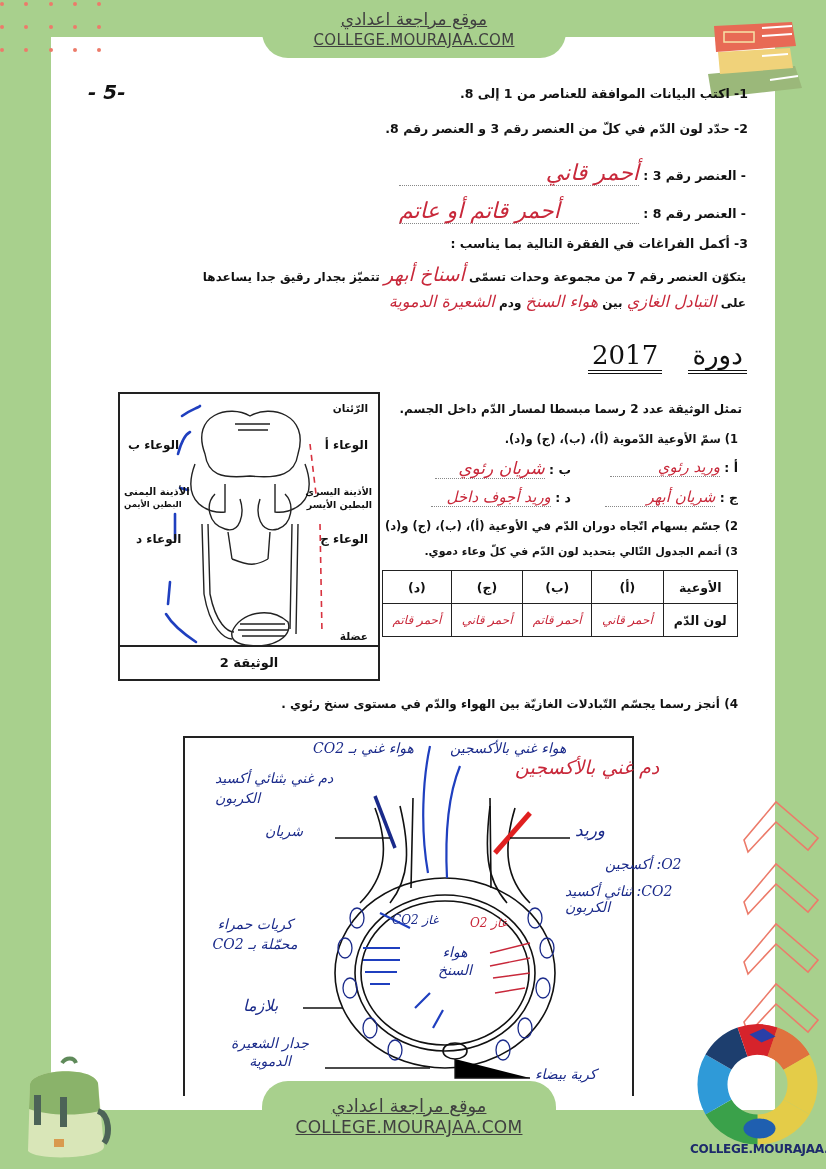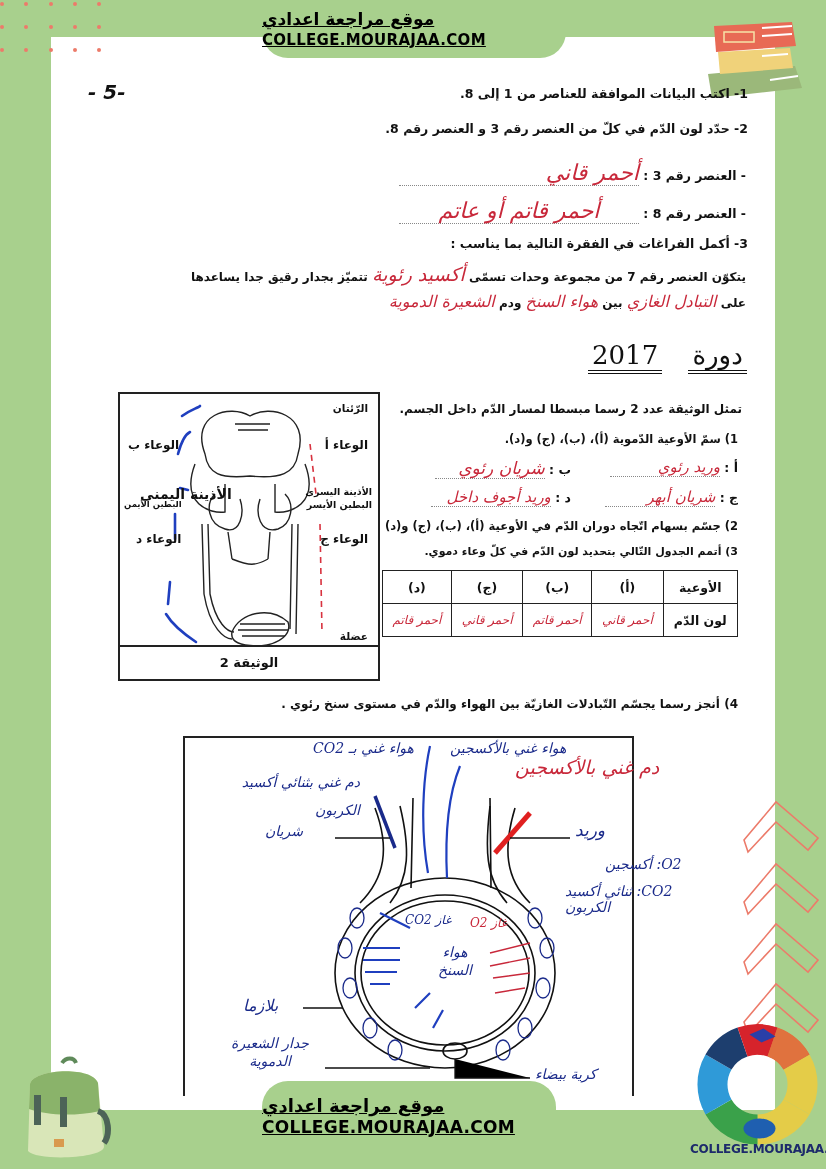--- a/index.html
+++ b/index.html
@@ -5,21 +5,21 @@
   *{box-sizing:border-box;margin:0;padding:0}
   html,body{width:826px;height:1169px;overflow:hidden;background:#fff}
   body{position:relative;font-family:"DejaVu Sans",sans-serif;color:#111}
   .green{background:#a8d08d}
   #frame-left{position:absolute;left:0;top:0;width:51px;height:1169px}
   #frame-right{position:absolute;left:775px;top:0;width:51px;height:1169px}
   #frame-top{position:absolute;left:0;top:0;width:826px;height:37px}
   #frame-bottom{position:absolute;left:0;top:1110px;width:826px;height:59px}
   .dots{position:absolute;left:0;top:0;width:120px;height:55px}
   .dot{position:absolute;width:4px;height:4px;border-radius:50%;background:#ec7b6a}
-  .tab{position:absolute;background:#a8d08d;border-radius:22px;color:#000000;text-align:left;font-weight:bold}
+  .tab{position:absolute;background:#a8d08d;border-radius:22px;color:#404040;text-align:center;font-weight:normal}
   #top-tab{left:262px;top:0;width:304px;height:58px;border-radius:0 0 26px 26px;padding-top:8px}
   #bottom-tab{left:262px;top:1081px;width:294px;height:88px;border-radius:26px 26px 0 0;padding-top:14px}
   .tab .ar{font-size:17px;text-decoration:underline;direction:rtl;display:block;line-height:22px}
   .tab .en{font-size:15px;text-decoration:underline;display:block;line-height:20px;letter-spacing:.3px}
   #bottom-tab .ar{font-size:18px}
   #bottom-tab .en{font-size:17px}
   .q{position:absolute;font-size:12.5px;font-weight:bold;white-space:nowrap;direction:rtl}
   .hw-red{color:#c8283a;font-family:"DejaVu Serif",serif;font-style:italic}
   .hw-blue{color:#1a2a8a;font-family:"DejaVu Serif",serif;font-style:italic}
   .dotline{display:inline-block;border-bottom:1px dotted #888;vertical-align:baseline}
@@ -83,27 +83,27 @@
 
 <div class="q" style="right:78px;top:86px">1-  اكتب البيانات الموافقة للعناصر من 1 إلى 8.</div>
 <div class="q" style="right:78px;top:121px">2-  حدّد لون الدّم في كلّ من العنصر رقم 3 و العنصر رقم 8.</div>
 
 <div class="q" style="right:80px;top:160px">
   <span>- العنصر رقم 3 :</span>
   <span class="dotline hw-red" style="width:240px;font-size:22px;font-weight:normal;text-align:right">أحمر قاني</span>
 </div>
 <div class="q" style="right:80px;top:198px">
   <span>- العنصر رقم 8 :</span>
-  <span class="dotline hw-red" style="width:240px;font-size:22px;font-weight:normal;text-align:center">أحمر قاتم أو عاتم</span>
+  <span class="dotline hw-red" style="width:240px;font-size:22px;font-weight:normal;text-align:left">أحمر قاتم أو عاتم</span>
 </div>
 
 <div class="q" style="right:78px;top:236px">3-  أكمل الفراغات في الفقرة التالية بما يناسب :</div>
 <div class="q" style="right:80px;top:263px;font-size:12px">
   <span>يتكوّن العنصر رقم 7  من مجموعة وحدات تسمّى</span>
-  <span class="hw-red" style="font-size:19px;font-weight:normal">أكسيد رئوية</span>
+  <span class="hw-red" style="font-size:19px;font-weight:normal">أسناخ أبهر</span>
   <span>تتميّز بجدار رقيق جدا يساعدها</span>
 </div>
 <div class="q" style="right:80px;top:292px;font-size:12px">
   <span>على</span>
   <span class="hw-red" style="font-size:16px;font-weight:normal">التبادل الغازي</span>
   <span>بين</span>
   <span class="hw-red" style="font-size:16px;font-weight:normal">هواء السنخ</span>
   <span>ودم</span>
   <span class="hw-red" style="font-size:16px;font-weight:normal">الشعيرة الدموية</span>
 </div>
@@ -179,21 +179,21 @@
     <g fill="none" stroke="#d8323f" stroke-width="1.6" stroke-dasharray="6 5">
       <path d="M190 50 L196 100"></path>
         <path d="M200 130 L202 240"></path>
     </g>
   </svg>
   <span class="lbl" style="right:10px;top:8px">الرّئتان</span>
   <span class="lbl" style="right:10px;top:44px;font-size:12px">الوعاء أ</span>
   <span class="lbl" style="left:8px;top:44px;font-size:12px">الوعاء ب</span>
   <span class="lbl" style="right:6px;top:92px;font-size:9.5px">الأذينة اليسرى</span>
   <span class="lbl" style="right:6px;top:105px;font-size:9.5px">البطين الأيسر</span>
-  <span class="lbl" style="left:20px;top:92px;font-size:14px">الأذينة اليمنى</span>
+  <span class="lbl" style="left:4px;top:92px;font-size:10px">الأذينة اليمنى</span>
   <span class="lbl" style="left:4px;top:105px;font-size:8.5px">البطين الأيمن</span>
   <span class="lbl" style="right:10px;top:138px;font-size:12px">الوعاء ج</span>
   <span class="lbl" style="left:16px;top:138px;font-size:12px">الوعاء د</span>
   <span class="lbl" style="right:10px;top:236px">عضلة</span>
   <div id="doc2-caption">الوثيقة 2</div>
 </div>
 
 <div class="q" style="right:88px;top:697px;font-size:12px">4)  أنجز رسما يجسّم التّبادلات الغازيّة بين الهواء والدّم في مستوى سنخ رئوي .</div>
 
 <div id="alv-box">
@@ -228,29 +228,30 @@
     </g>
     <path d="M190 58 L210 110" stroke="#1a2a8a" stroke-width="3.5"></path>
     <path d="M310 115 L345 75" stroke="#e02020" stroke-width="5"></path>
     <g stroke="#c8283a" stroke-width="1.4" fill="none">
       <path d="M305 215 L345 205 M305 228 L345 220 M308 240 L345 235 M310 255 L340 250"></path>
     </g>
     <path d="M150 100 L205 100 M325 100 L385 100 M118 270 L158 270 M140 330 L245 330 M270 321 L270 340 L345 340" stroke="#111" stroke-width="1.3"></path>
   </svg>
   <span class="alv-lbl hw-blue" style="left:128px;top:2px">هواء غني بـ CO2</span>
   <span class="alv-lbl hw-blue" style="left:265px;top:2px">هواء غني بالأكسجين</span>
-  <span class="alv-lbl hw-blue" style="left:30px;top:30px;white-space:normal;width:145px;text-align:right;line-height:28px">دم غني بثنائي أكسيد الكربون</span>
+  <span class="alv-lbl hw-blue" style="left:30px;top:30px;white-space:normal;width:145px;text-align:left;line-height:20px">دم غني بثنائي أكسيد الكربون</span>
   <span class="alv-lbl hw-red" style="left:330px;top:18px;font-size:19px">دم غني بالأكسجين</span>
   <span class="alv-lbl hw-blue" style="left:80px;top:85px">شريان</span>
   <span class="alv-lbl hw-blue" style="left:390px;top:82px;font-size:17px">وريد</span>
+  <span class="alv-lbl hw-blue" style="left:20px;top:176px;white-space:normal;width:100px;text-align:center;line-height:20px">كريات حمراء محمّلة بـ CO2</span>
   <span class="alv-lbl hw-blue" style="left:58px;top:258px;font-size:16px">بلازما</span>
   <span class="alv-lbl hw-blue" style="left:40px;top:296px;white-space:normal;width:90px;text-align:center;line-height:18px">جدار الشعيرة الدموية</span>
   <span class="alv-lbl hw-blue" style="left:350px;top:328px">كرية بيضاء</span>
   <span class="alv-lbl hw-blue" style="left:240px;top:205px;white-space:normal;width:60px;text-align:center;line-height:18px">هواء السنخ</span>
-  <span class="alv-lbl hw-blue" style="left:220px;top:175px;font-size:12px">غاز CO2</span>
+  <span class="alv-lbl hw-blue" style="left:207px;top:175px;font-size:12px">غاز CO2</span>
   <span class="alv-lbl hw-red" style="left:285px;top:178px;font-size:12px">غاز O2</span>
   <div class="alv-lbl hw-blue" style="left:420px;top:118px">
     <span>O2</span><span>: أكسجين</span>
   </div>
   <div class="alv-lbl hw-blue" style="left:380px;top:145px;white-space:normal;width:150px;text-align:left">
     <span>CO2</span><span>: ثنائي أكسيد الكربون</span>
   </div>
 </div>
 
 <svg id="chevrons" viewBox="0 0 80 250">

